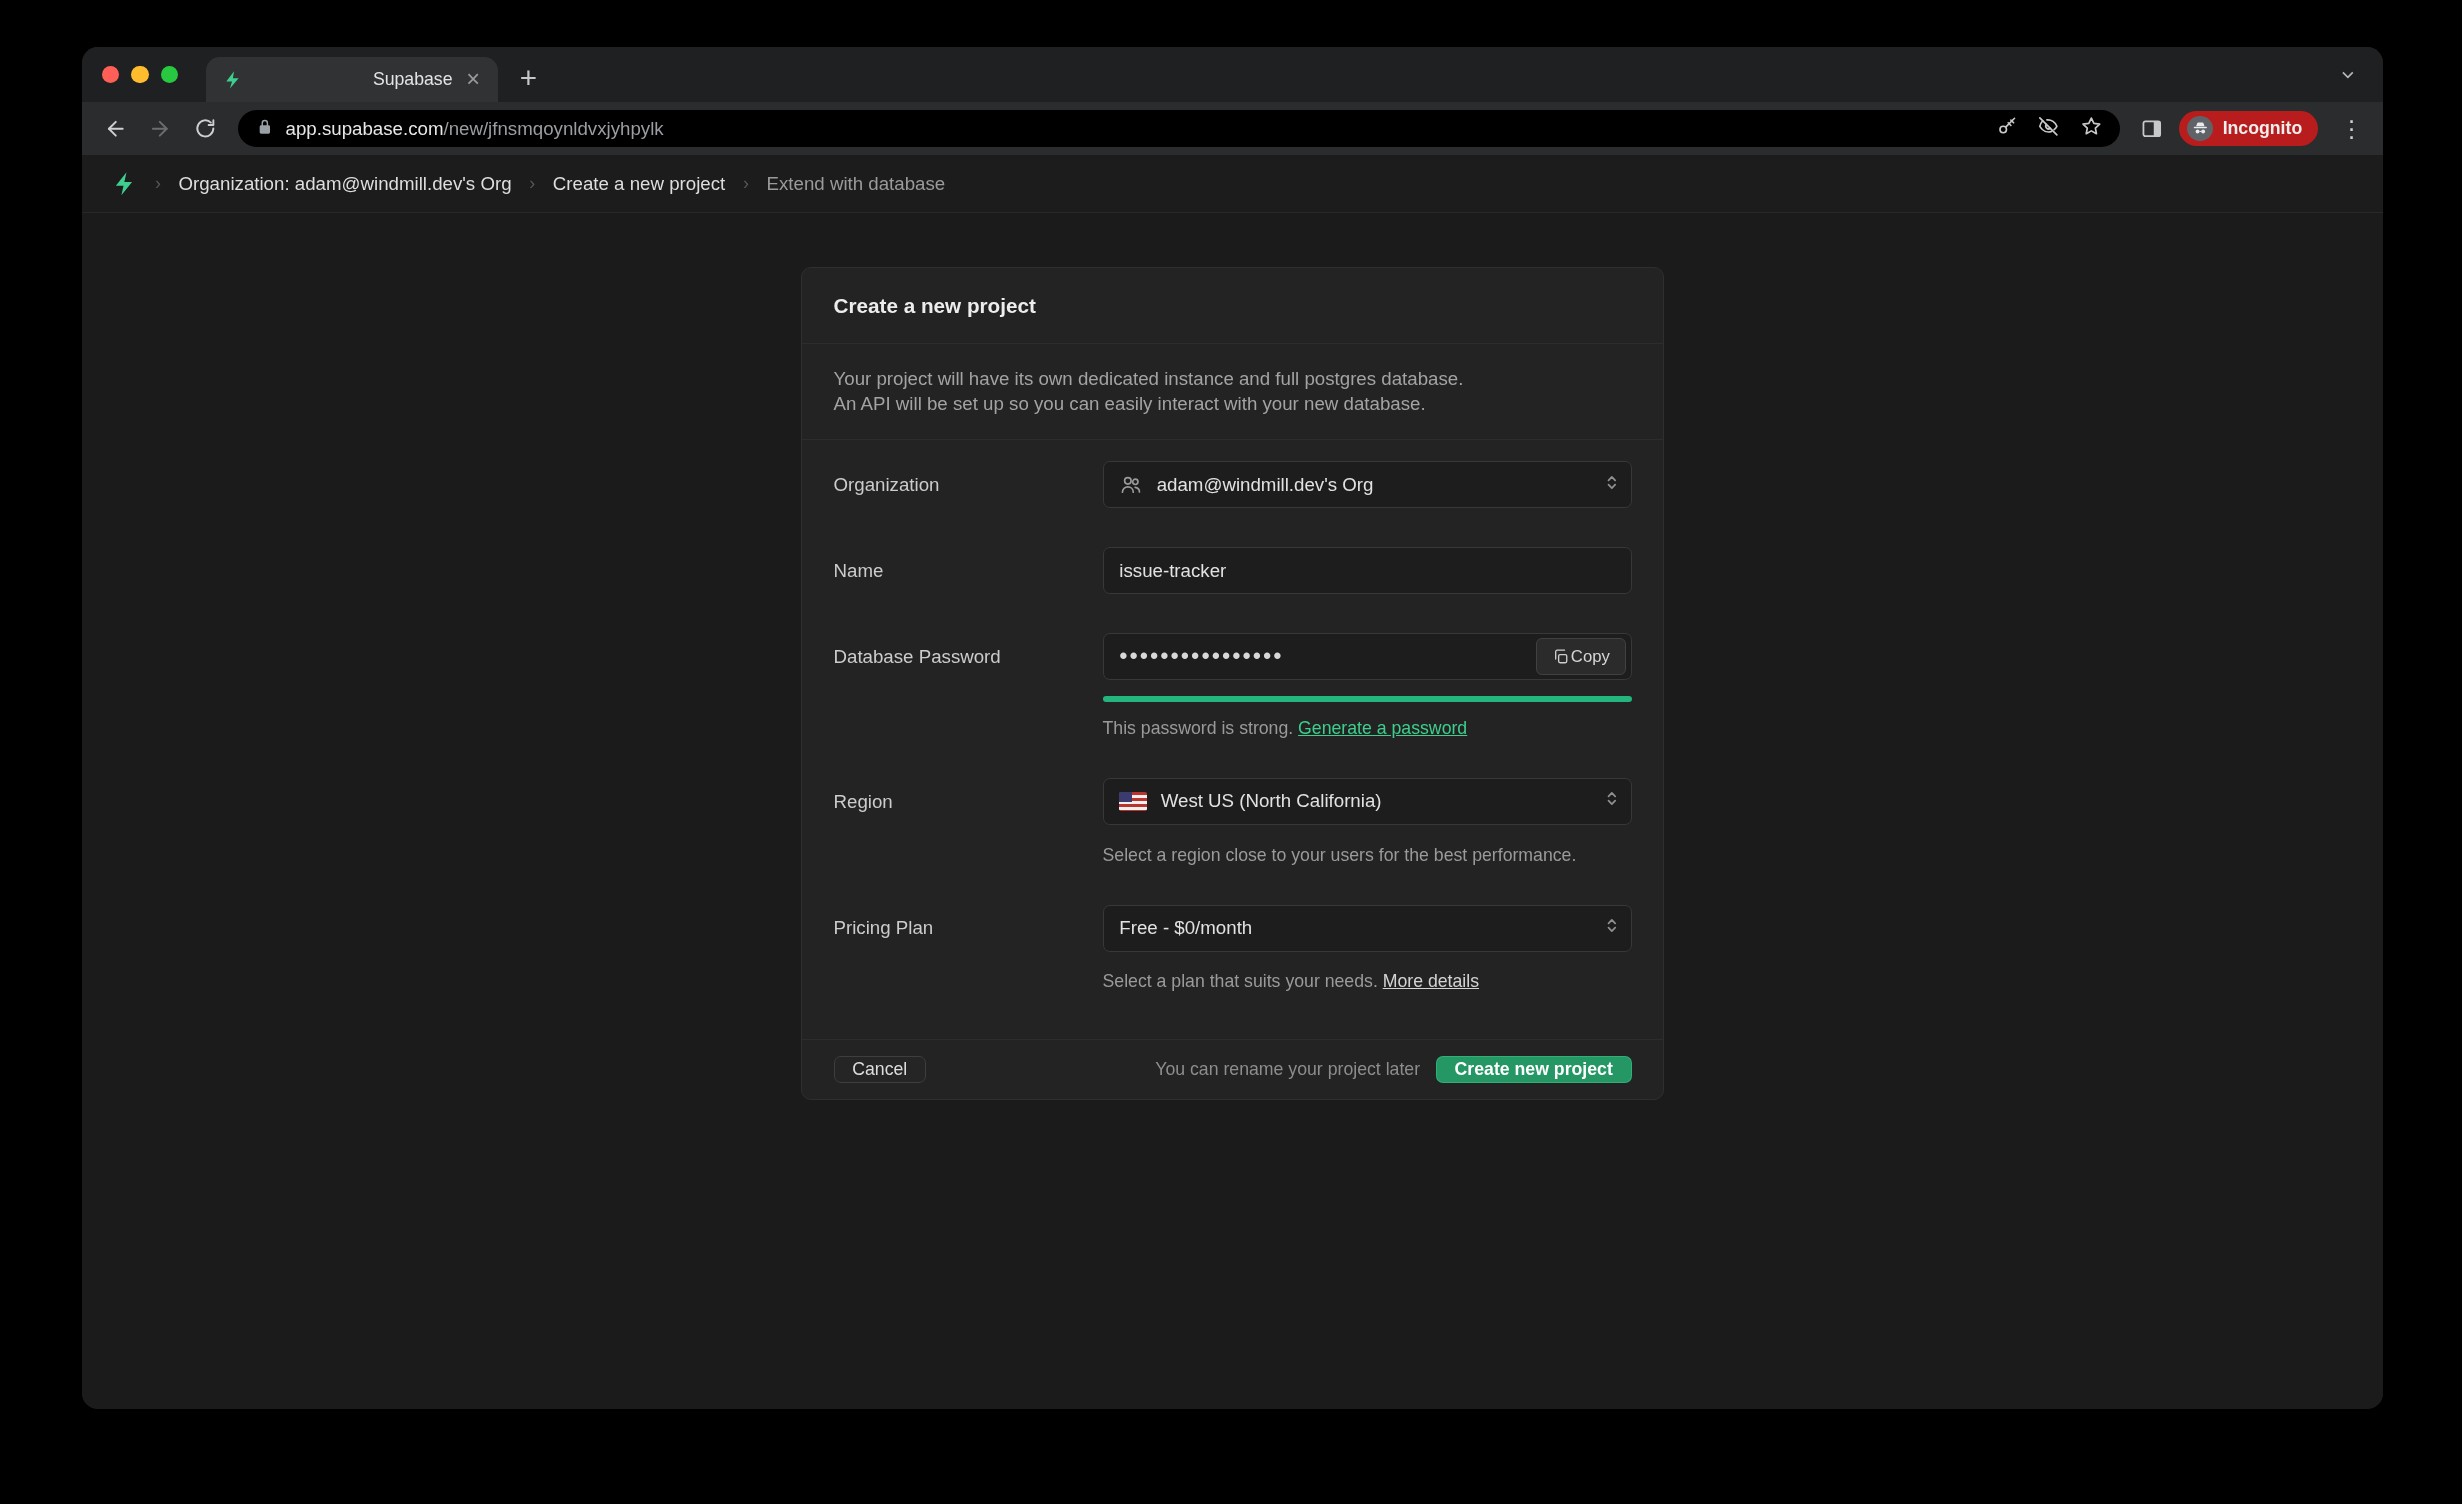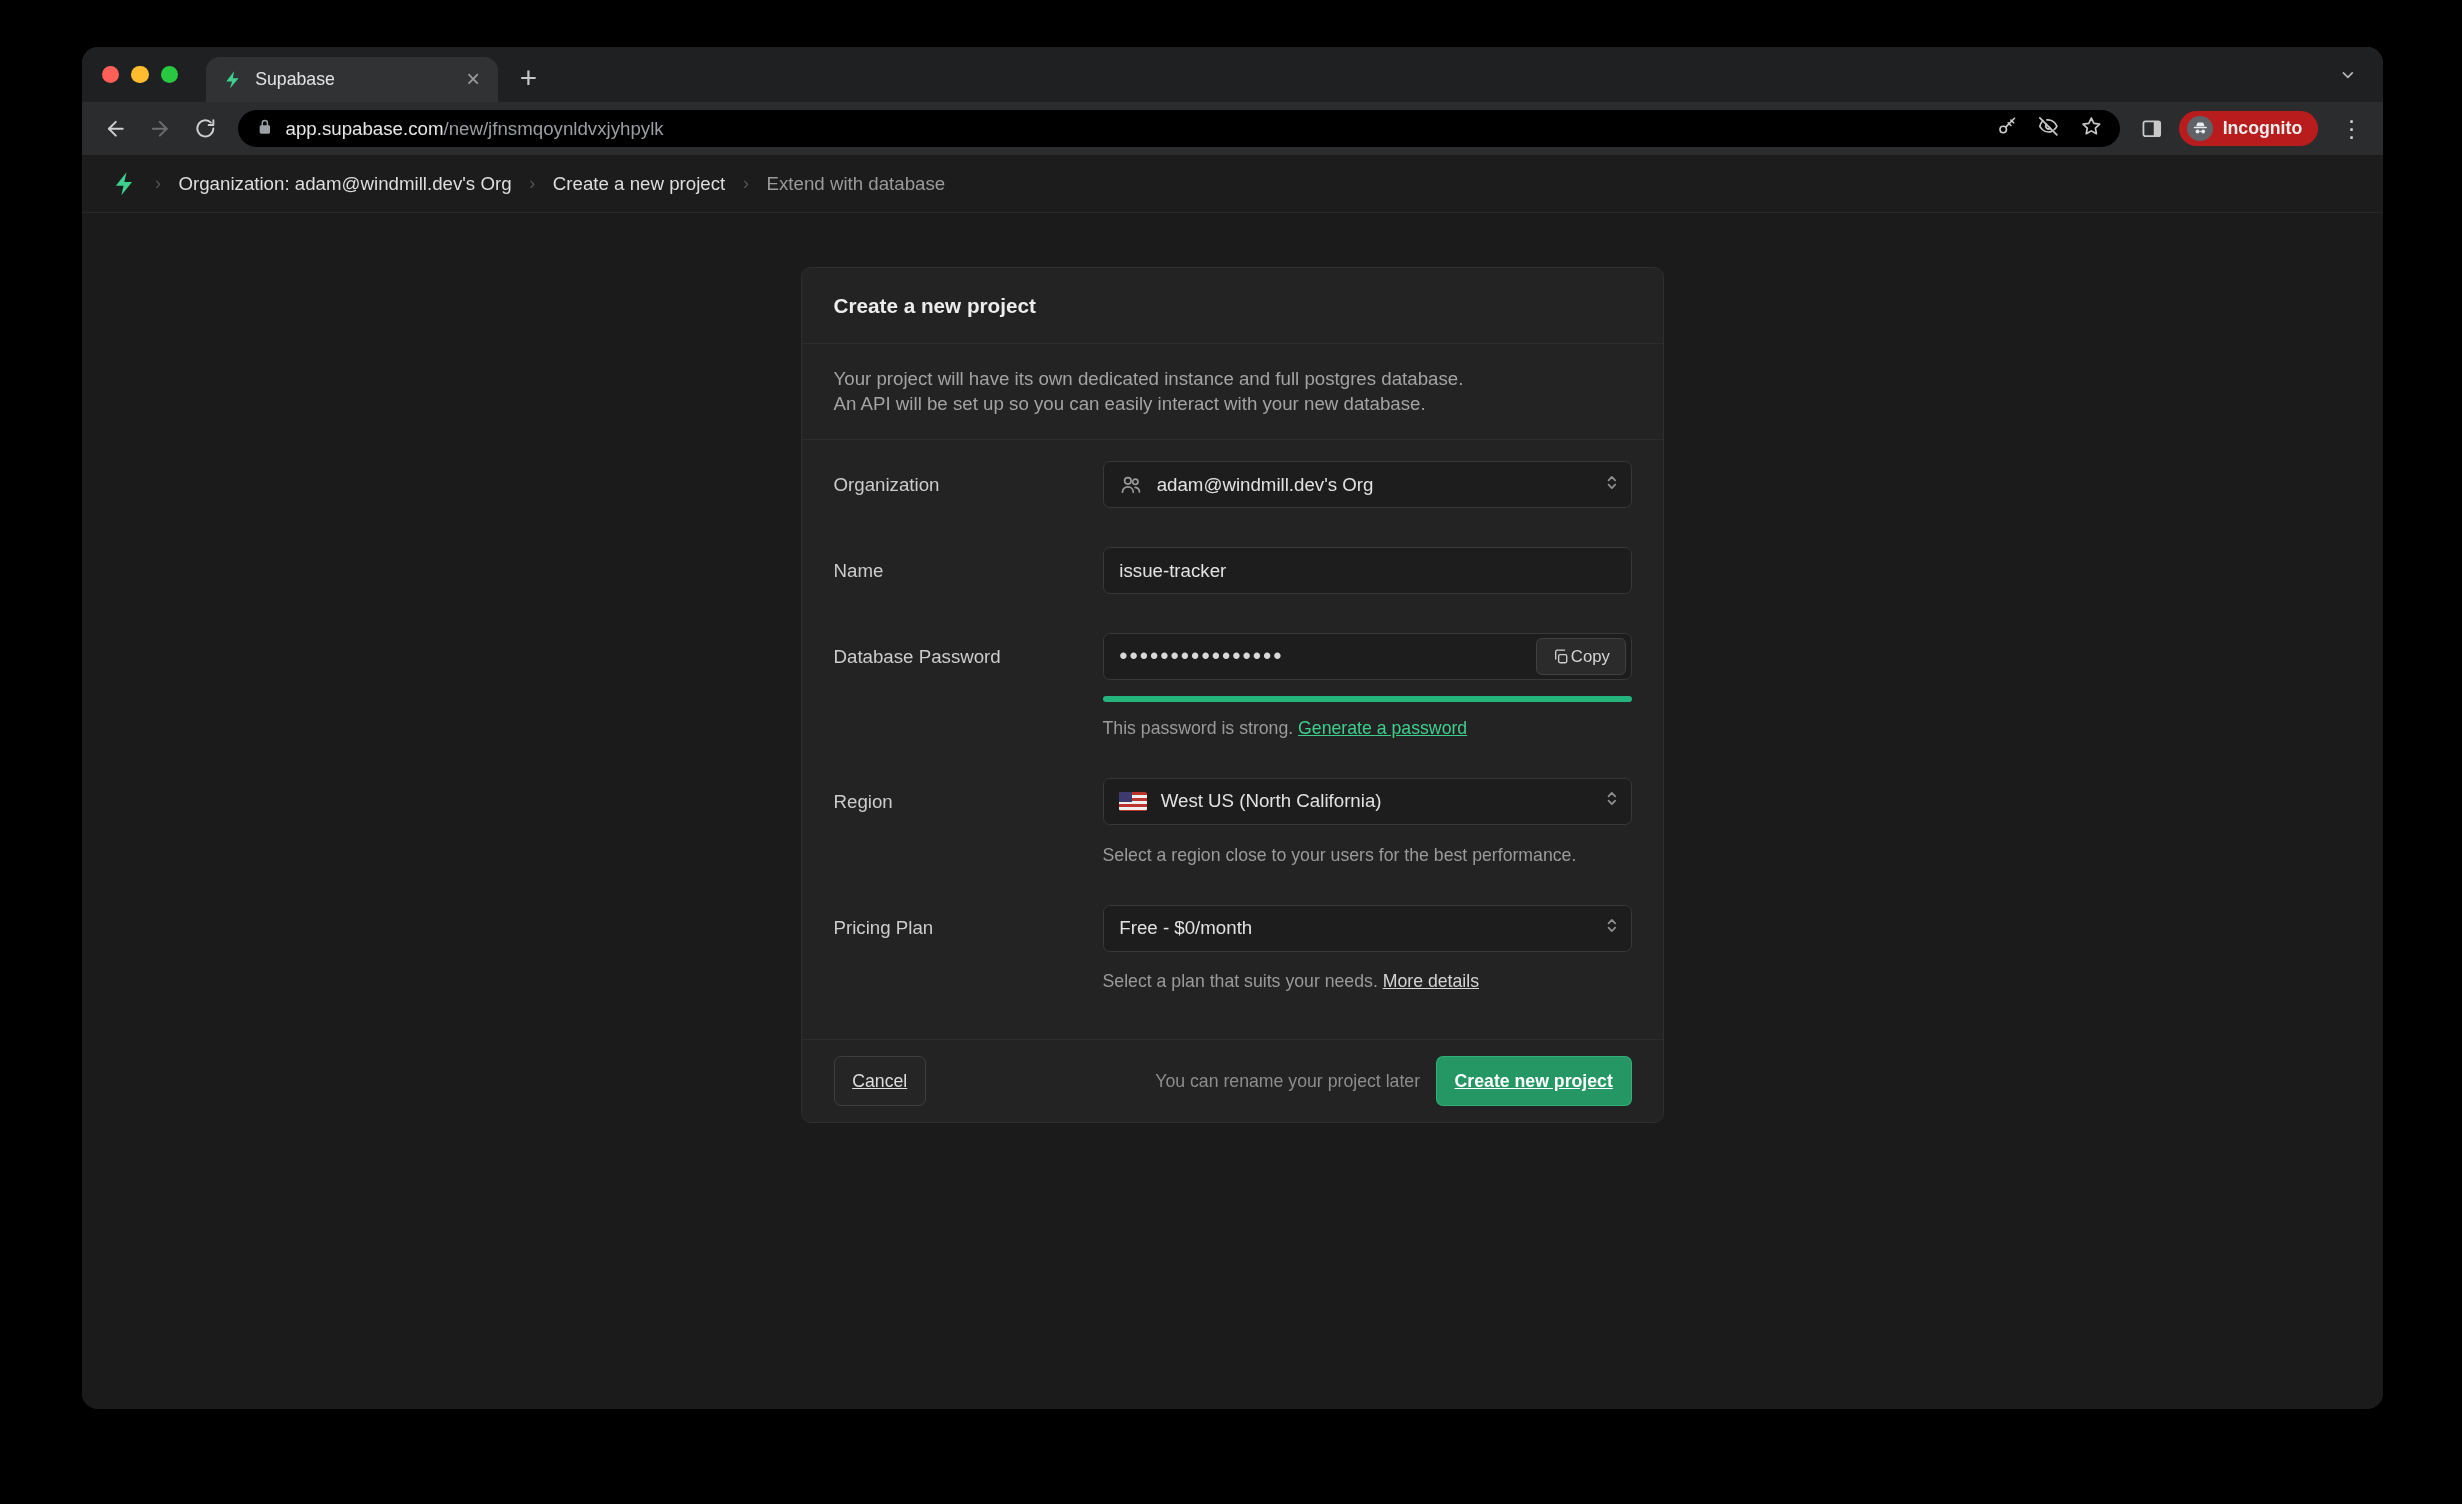--- a/index.html
+++ b/index.html
@@ -15,21 +15,21 @@
   
   .tab-bar{ height:55px; background:#1f2021; display:flex; align-items:flex-end; padding:0 19.7px; flex:none; position:relative;}
   .traffic-lights{ display:flex; gap:11.8px; align-items:center; height:55px; margin-right:27.6px;}
   .traffic-light{ width:17.7px; height:17.7px; border-radius:50%; }
   .tl-red{ background:#ff5f57; } .tl-yellow{ background:#febc2e; } .tl-green{ background:#28c840; }
   .tab{
     width:292px; height:45px; background:#313234; border-radius:13.8px 13.8px 0 0;
     display:flex; align-items:center; padding:0 15.8px; gap:11.8px; color:#e4e4e4; font-size:17.7px;
   }
   .tab-favicon{ width:21.7px; height:21.7px; flex:none; display:flex; align-items:center; justify-content:center;}
-  .tab-title{ flex:1; white-space:nowrap; overflow:hidden; }
+  .tab-title{ flex:1; white-space:nowrap; overflow:hidden;text-align:right; }
   .tab-close{ color:#9a9a9a; font-size:23.6px; line-height:1; padding:0 2px; cursor:default;}
   .new-tab-btn{ color:#c7c7c7; font-size:29.6px; line-height:1; margin:0 0 9.9px 21.7px; }
   .tabstrip-chevron{ position:absolute; right:25.6px; top:17.7px; color:#b9b9b9;}
 
   
   .toolbar{ height:53px; background:#2b2c2e; display:flex; align-items:center; padding:0 13.8px; gap:5.9px; flex:none;}
   .nav-btn{ width:39px; height:39px; border-radius:50%; display:flex; align-items:center; justify-content:center; flex:none;}
   .nav-btn svg{ display:block; }
   .omnibox{
     flex:1; height:37px; background:#000000; border-radius:18.7px; margin:0 7.9px;
@@ -91,21 +91,21 @@
   .strength-bar{ margin-top:15.8px; height:5.9px; border-radius:3px; width:100%; }
   .strength-row{ margin-top:15.8px; font-size:17.7px; color:#9a9a9a; }
   .link-green{ text-decoration:underline; margin-left:4.9px;}
   .hint{ margin-top:19.7px; font-size:17.7px; color:#9a9a9a; }
   .link-light{ color:#d4d4d4; text-decoration:underline; margin-left:4.9px; }
   .flag{ width:27.6px; height:18.7px; border-radius:2px; position:relative; overflow:hidden; flex:none;
          background:repeating-linear-gradient(to bottom,#b9342c 0 3px,#efefef 3px 5.9px); }
   .flag::after{ content:""; position:absolute; left:0; top:0; width:12.8px; height:9.9px; background:#3c3b6e; }
 
   .card-footer{ border-top:1px solid #2d2d2d; padding:15.8px 31.5px; display:flex; align-items:center; }
-  .btn{ height:50px; border-radius:6.9px; display:inline-flex; align-items:center; padding:0 17.7px; font-size:17.7px;text-decoration:underline; }
+  .btn{ height:27px; border-radius:6.9px; display:inline-flex; align-items:center; padding:0 17.7px; font-size:17.7px; }
   .btn-cancel{ background:#252525; border:1px solid #3e3e3e; color:#dddddd; }
   .footer-right{ margin-left:auto; display:flex; align-items:center; gap:15.8px; }
   .footer-note{ font-size:17.7px; color:#8d8d8d;margin-left:17px; }
   .btn-primary{ border:1px solid rgba(62,207,142,.45); color:#ffffff; font-weight:bold; }
 </style>
 </head>
 <body>
 
 <div class="browser-window">
 

